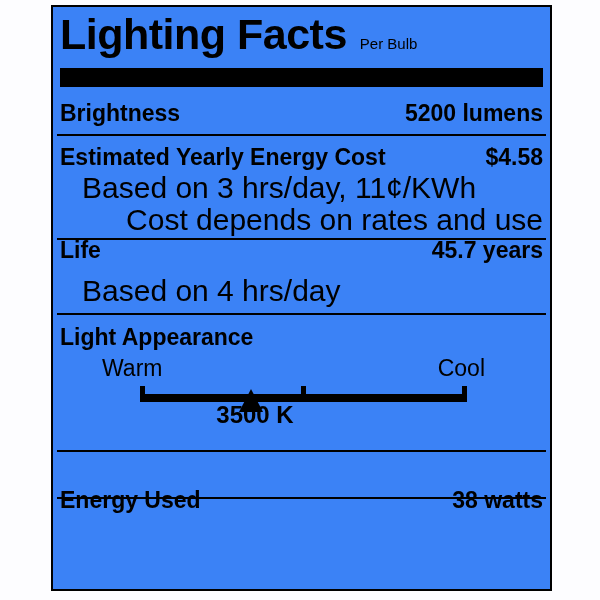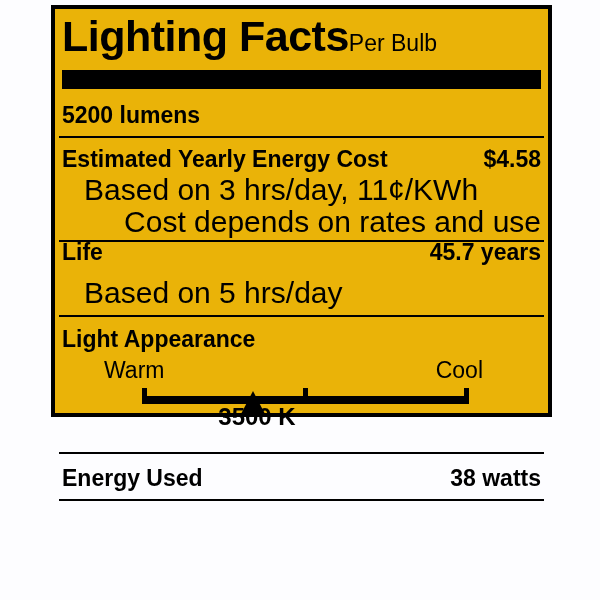--- a/index.html
+++ b/index.html
@@ -6,38 +6,38 @@
   html, body {
     width: 600px; height: 600px;
     background: #fdfdff;
     font-family: "Liberation Sans", sans-serif;
     color: #000;
     overflow: hidden;
   }
   .label {
     position: absolute;
     left: 51px; top: 5px;
-    width: 501px; height: 412px;
-    border: 4px solid #000000;
-    background: #eab308;
+    width: 501px; height: 586px;
+    border: 2px solid #000000;
+    background: #3b82f6;
   }
   
   .abs { position: absolute; }
   .title-row {
     left: 7px; right: 7px; top: 6px;
     display: flex; align-items: baseline;
   }
   .title {
     font-size: 43px; font-weight: bold;
     line-height: 1; letter-spacing: -0.5px;
     white-space: nowrap;
   }
   .subtitle {
-    font-size: 23px; line-height: 1;
-    margin-left: 0; white-space: nowrap;
+    font-size: 15px; line-height: 1;
+    margin-left: 13px; white-space: nowrap;
   }
   .black-bar {
     left: 7px; right: 7px; top: 61px; height: 19px;
     background: #000;
   }
   .sep {
     left: 4px; right: 4px; height: 2px;
     background: #000;
   }
   .sep1 { top: 127px; }
@@ -47,21 +47,21 @@
   .sep5 { top: 490px; }
   .row {
     left: 7px; right: 7px;
     display: flex; justify-content: space-between; align-items: center;
     font-size: 23px; font-weight: bold; line-height: 1;
     white-space: nowrap;
   }
   .row-brightness   { top: 85px;  height: 42px; }
   .row-energy-cost  { top: 135px; height: 30px; }
   .row-life         { top: 226px; height: 34px; }
-  .row-energy-used  { top: 448px; height: 42px; }
+  .row-energy-used  { top: 472px; height: 42px; }
   .heading {
     left: 7px; right: 7px;
     display: flex; align-items: center;
     font-size: 23px; font-weight: bold; line-height: 1;
     white-space: nowrap;
   }
   .heading-light-appearance { top: 313px; height: 34px; }
   .note {
     left: 29px; right: 7px; height: 30px;
     display: flex; align-items: center;
@@ -111,20 +111,21 @@
 <div class="label">
 
   <div class="abs title-row">
     <span class="title">Lighting Facts</span>
     <span class="subtitle">Per Bulb</span>
   </div>
 
   <div class="abs black-bar"></div>
 
   <div class="abs row row-brightness">
+    <span>Brightness</span>
     <span>5200 lumens</span>
   </div>
 
   <div class="abs sep sep1"></div>
 
   <div class="abs row row-energy-cost">
     <span>Estimated Yearly Energy Cost</span>
     <span>$4.58</span>
   </div>
   <div class="abs note note-cost-basis">
@@ -134,21 +135,21 @@
     <span>Cost depends on rates and use</span>
   </div>
 
   <div class="abs sep sep2"></div>
 
   <div class="abs row row-life">
     <span>Life</span>
     <span>45.7 years</span>
   </div>
   <div class="abs note note-life-basis">
-    <span>Based on 5 hrs/day</span>
+    <span>Based on 4 hrs/day</span>
   </div>
 
   <div class="abs sep sep3"></div>
 
   <div class="abs heading heading-light-appearance">
     <span>Light Appearance</span>
   </div>
   <div class="abs warm-cool-row">
     <span>Warm</span>
     <span>Cool</span>

